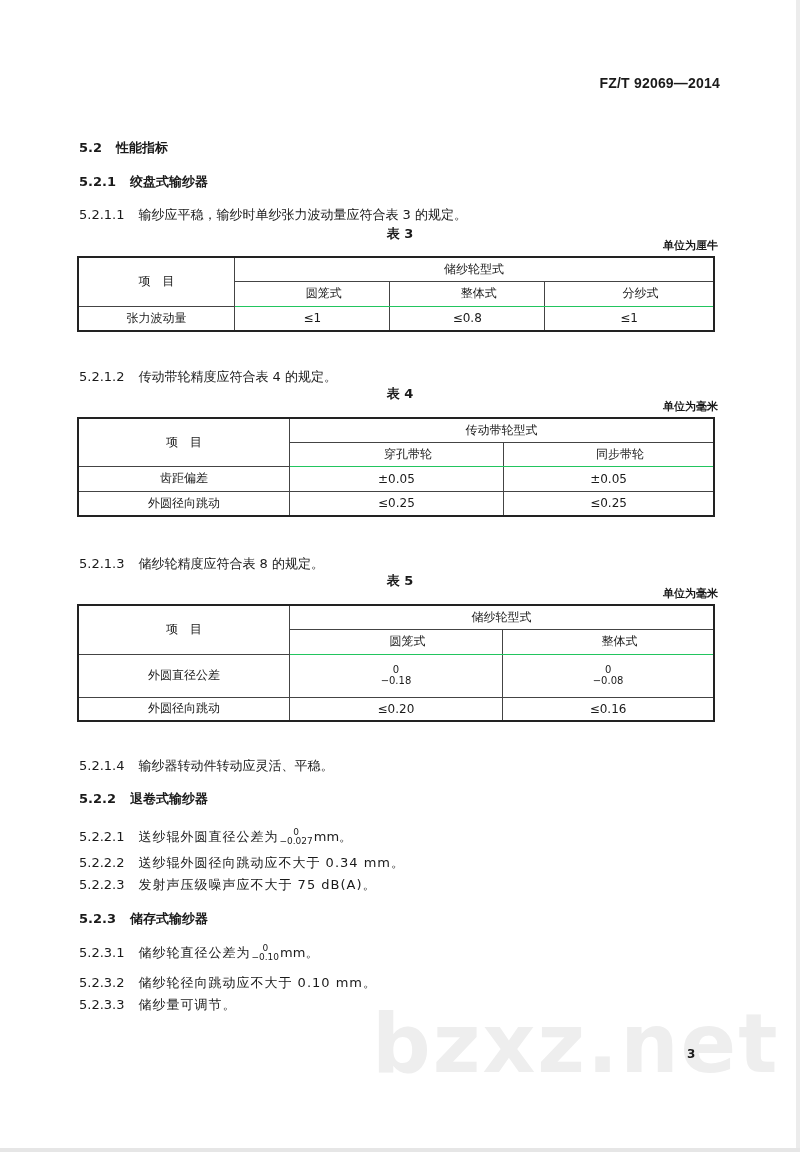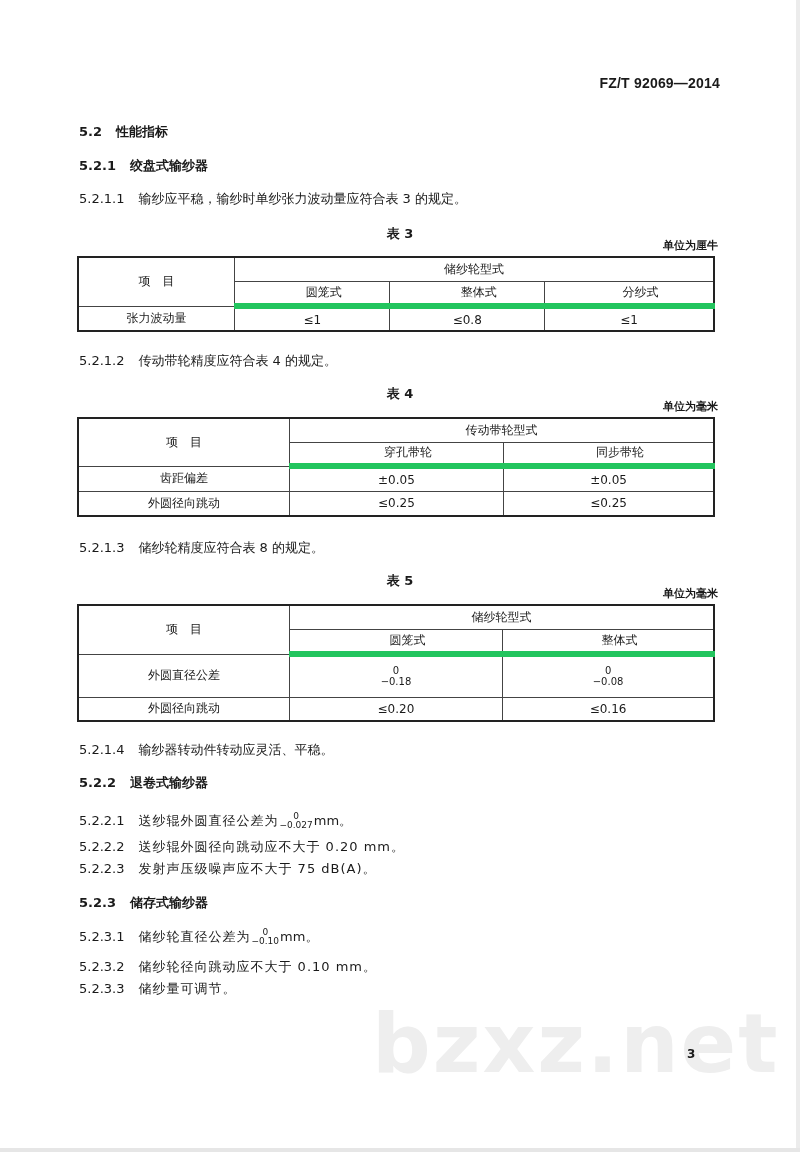--- a/index.html
+++ b/index.html
@@ -5,31 +5,31 @@
   html, body { margin: 0; padding: 0; }
   body {
     width: 800px; height: 1152px; background: #ffffff; position: relative; overflow: hidden;
     font-family: "DejaVu Sans", "Liberation Sans", sans-serif; color: #1a1a1a;
   }
   .page-edge-right { position: absolute; left: 796px; top: 0; width: 4px; height: 1148px; background: #ececec; }
   .page-edge-bottom { position: absolute; left: 0; top: 1148px; width: 800px; height: 4px; background: #e6e6e6; }
 
   .std-code { position: absolute; right: 80px; top: 75px; font-family: "Liberation Sans", sans-serif; font-weight: bold; font-size: 14px; letter-spacing: 0.2px; }
 
-  .line { position: absolute; left: 79px; font-size: 13px; white-space: nowrap; }
+  .line { position: absolute; left: 79px; font-size: 13px; white-space: nowrap; margin-top: 16px; }
   .line .num { display: inline-block; margin-right: 14px; font-family: "DejaVu Sans", sans-serif; }
   .line.bold { font-weight: bold; }
   .line.plain .txt { letter-spacing: 1px; }
 
   .tbl-title { position: absolute; left: 0; width: 800px; text-align: center; font-weight: bold; font-size: 13px; }
   .unit { position: absolute; right: 82px; font-size: 11px; font-weight: bold; }
 
   table.std { position: absolute; left: 77px; width: 638px; border-collapse: collapse; border: 2px solid #222; font-size: 12px; }
   table.std td { border: 1px solid #444; text-align: center; padding: 0; }
-  table.std tr.hdr-bottom td { border-bottom: 6px solid #22c55e; padding-left: 23px; }
+  table.std tr.hdr-bottom td { border-bottom: 1px solid #22c55e; padding-left: 23px; }
   .tol { display: inline-block; line-height: 11px; font-size: 10px; text-align: left; }
   .tol span { display: block; }
   .tol .up { text-align: center; }
 
   .inline-tol { display: inline-block; vertical-align: middle; font-size: 9px; line-height: 9px; text-align: center; margin: 0 1px; position: relative; top: -1px; }
   .inline-tol span { display: block; }
 
   .watermark { position: absolute; left: 372px; top: 996px; font-family: "DejaVu Sans", sans-serif; font-weight: bold; font-size: 82px; color: #eeeeee; letter-spacing: 2px; }
   .page-num { position: absolute; left: 687px; top: 1047px; font-size: 12px; font-weight: bold; }
 </style>
@@ -159,21 +159,21 @@
 
 <div class="line bold" style="top:774px">
   <span class="num">5.2.2</span><span>退卷式输纱器</span>
 </div>
 
 <div class="line plain" style="top:812px">
   <span class="num">5.2.2.1</span><span class="txt">送纱辊外圆直径公差为</span><span class="inline-tol"><span>0</span><span>−0.027</span></span><span>mm。</span>
 </div>
 
 <div class="line plain" style="top:838px">
-  <span class="num">5.2.2.2</span><span class="txt">送纱辊外圆径向跳动应不大于 0.20 mm。</span>
+  <span class="num">5.2.2.2</span><span class="txt">送纱辊外圆径向跳动应不大于 0.34 mm。</span>
 </div>
 
 <div class="line plain" style="top:860px">
   <span class="num">5.2.2.3</span><span class="txt">发射声压级噪声应不大于 75 dB(A)。</span>
 </div>
 
 <div class="line bold" style="top:894px">
   <span class="num">5.2.3</span><span>储存式输纱器</span>
 </div>
 

